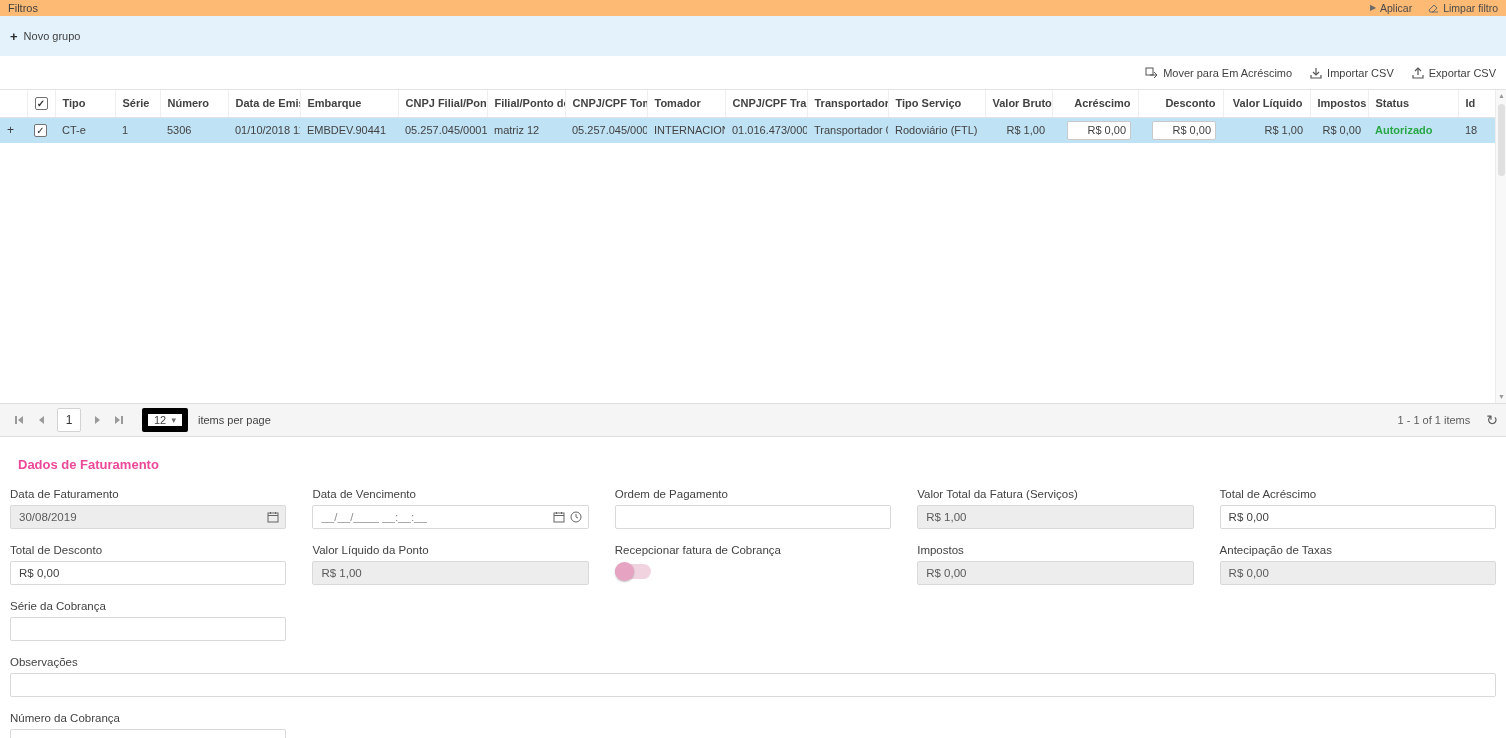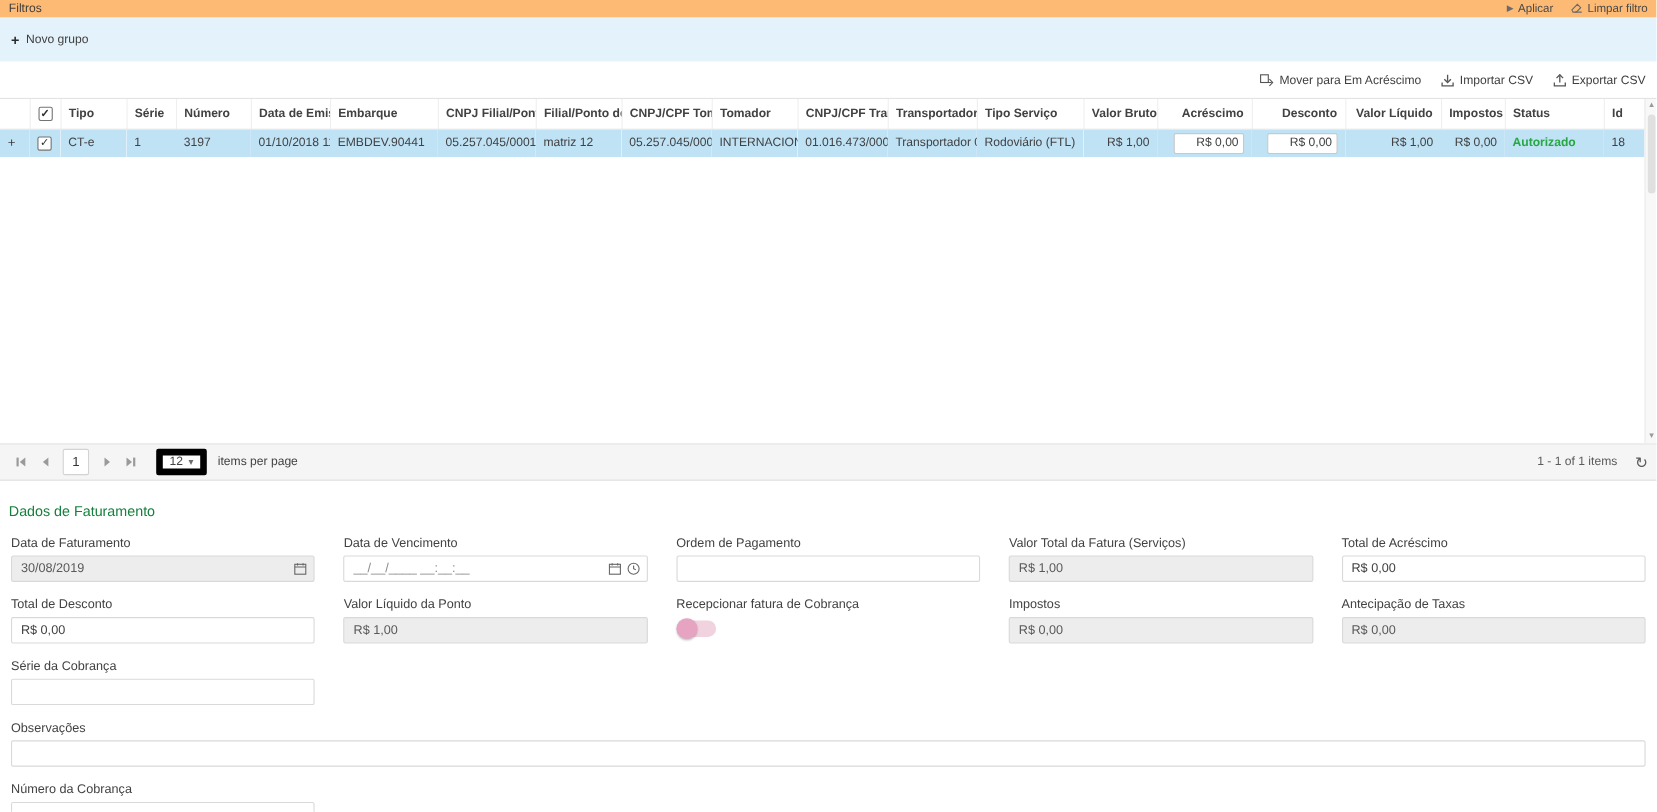--- a/index.html
+++ b/index.html
@@ -54,21 +54,21 @@
   .page-size { width:46px; height:24px; border:6px solid #000000; background:#fff; border-radius:2px;
                display:flex; align-items:center; justify-content:space-between; padding:0 6px; margin:0 10px 0 12px;
                color:#424242; font-size:11px; cursor:pointer; }
   .chev { font-size:9px; color:#6d6d6d; }
   .pp-label { color:#424242; font-size:11px; }
   .pager-right { margin-left:auto; display:flex; align-items:center; gap:16px; color:#5c5c5c; font-size:11px; }
   .refresh-glyph { font-size:14px; color:#5c5c5c; cursor:pointer; }
 
   
   .billing { padding-top:20px; }
-  .billing-title { font-size:13px; font-weight:normal; color:#15803d; padding:0 8px; margin-bottom:16px; }
+  .billing-title { font-size:13px; font-weight:bold; color:#ec4899; padding:0 18px; margin-bottom:16px; }
   .form-grid { display:grid; grid-template-columns:repeat(5, 1fr); column-gap:26px; row-gap:15px; padding:0 10px; }
   .field label { display:block; font-size:11.5px; color:#424242; margin-bottom:5px; }
   .iw { position:relative; }
   .txt { width:100%; height:24px; border:1px solid #d9d9d9; border-radius:2px; padding:0 8px;
          font:11.5px "Liberation Sans", sans-serif; color:#424242; background:#fff; }
   .txt::placeholder { color:#8a8a8a; }
   .txt.disabled { background:#ededed; color:#5a5a5a; }
   .icons-right { position:absolute; right:7px; top:50%; transform:translateY(-50%); display:flex; gap:5px; align-items:center; }
   .icons-right svg { display:block; }
   .full { grid-column:1 / -1; }
@@ -197,21 +197,21 @@
     </tr>
     <tr class="data-row">
       <td><span class="expand-glyph">+</span></td>
       <td>
         <span class="cb">
               <span>✓</span>
             </span>
       </td>
       <td>CT-e</td>
       <td>1</td>
-      <td>3197</td>
+      <td>5306</td>
       <td>01/10/2018 11:07</td>
       <td>EMBDEV.90441</td>
       <td>05.257.045/0001-60</td>
       <td>matriz 12</td>
       <td>05.257.045/0001-60</td>
       <td>INTERNACIONAL E...</td>
       <td>01.016.473/0001-40</td>
       <td>Transportador 01</td>
       <td>Rodoviário (FTL)</td>
       <td class="num">R$ 1,00</td>

